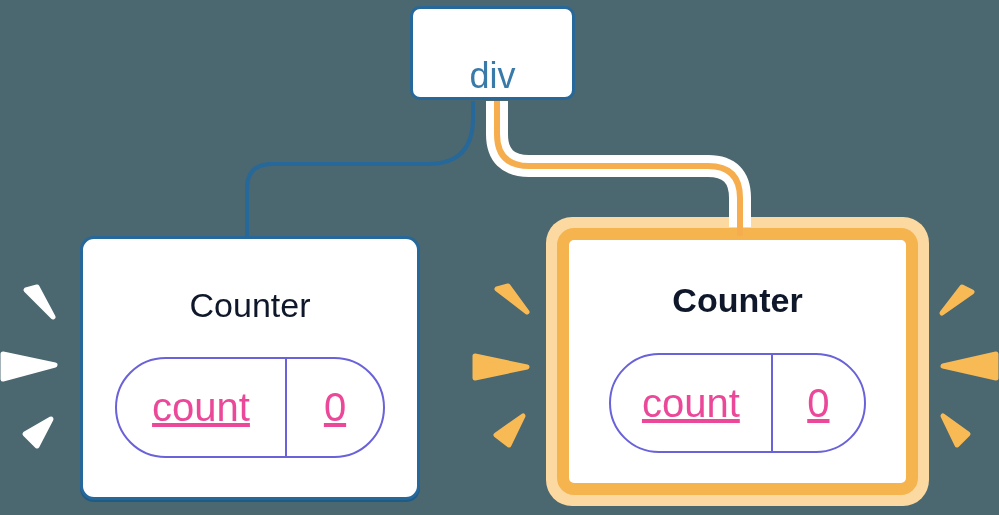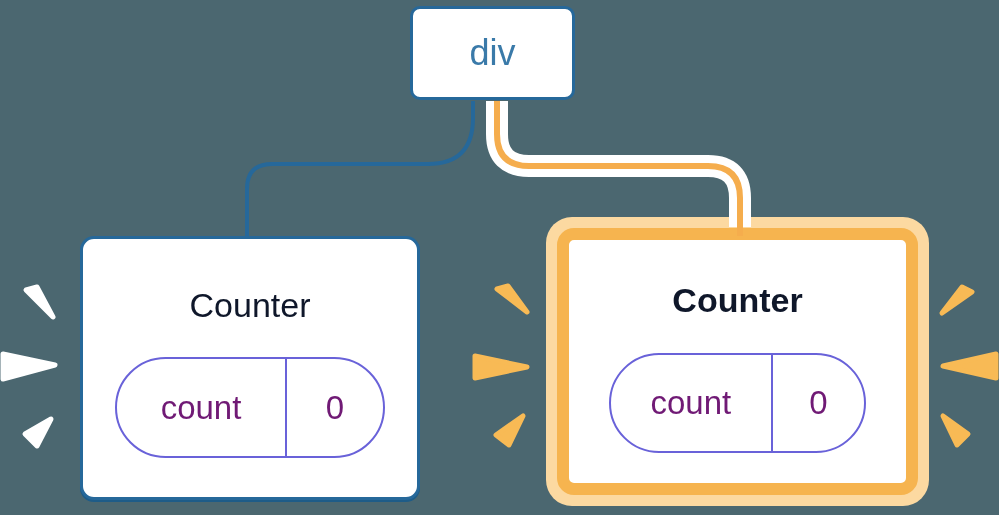--- a/index.html
+++ b/index.html
@@ -10,21 +10,21 @@
     overflow:hidden;
     font-family:"Liberation Sans", sans-serif;
   }
   .node-root{
     position:absolute;left:410px;top:6px;
     width:165px;height:94px;
     box-sizing:border-box;
     background:#ffffff;
     border:3px solid #26689a;
     border-radius:10px;
-    display:flex;align-items:center;justify-content:center;
+    display:flex;align-items:flex-end;justify-content:center;
     font-size:36px;font-weight:500;color:#3a7aa9;
     z-index:1;
   }
   .edges, .bursts{
     position:absolute;left:0;top:0;width:999px;height:515px;
     z-index:2;pointer-events:none;
   }
   .card{
     position:absolute;box-sizing:border-box;z-index:1;
   }
@@ -63,21 +63,21 @@
     width:270px;height:101px;
     border:2px solid #6962d9;
     border-radius:999px;
     background:#ffffff;
     display:flex;align-items:stretch;
     overflow:hidden;
   }
   .card-highlight-inner .state-pill{margin-top:33px;width:257px;height:100px;}
   .state-key,.state-value{
     display:flex;align-items:center;justify-content:center;
-    font-size:33px;color:#701a75;
+    font-size:40px;color:#ec4899;text-decoration:underline;
   }
   .state-key{flex:1.75;}
   .state-value{flex:1;}
   .state-divider{width:2px;background:#6962d9;}
 </style>
 </head>
 <body>
 
 <div class="stage">
 

